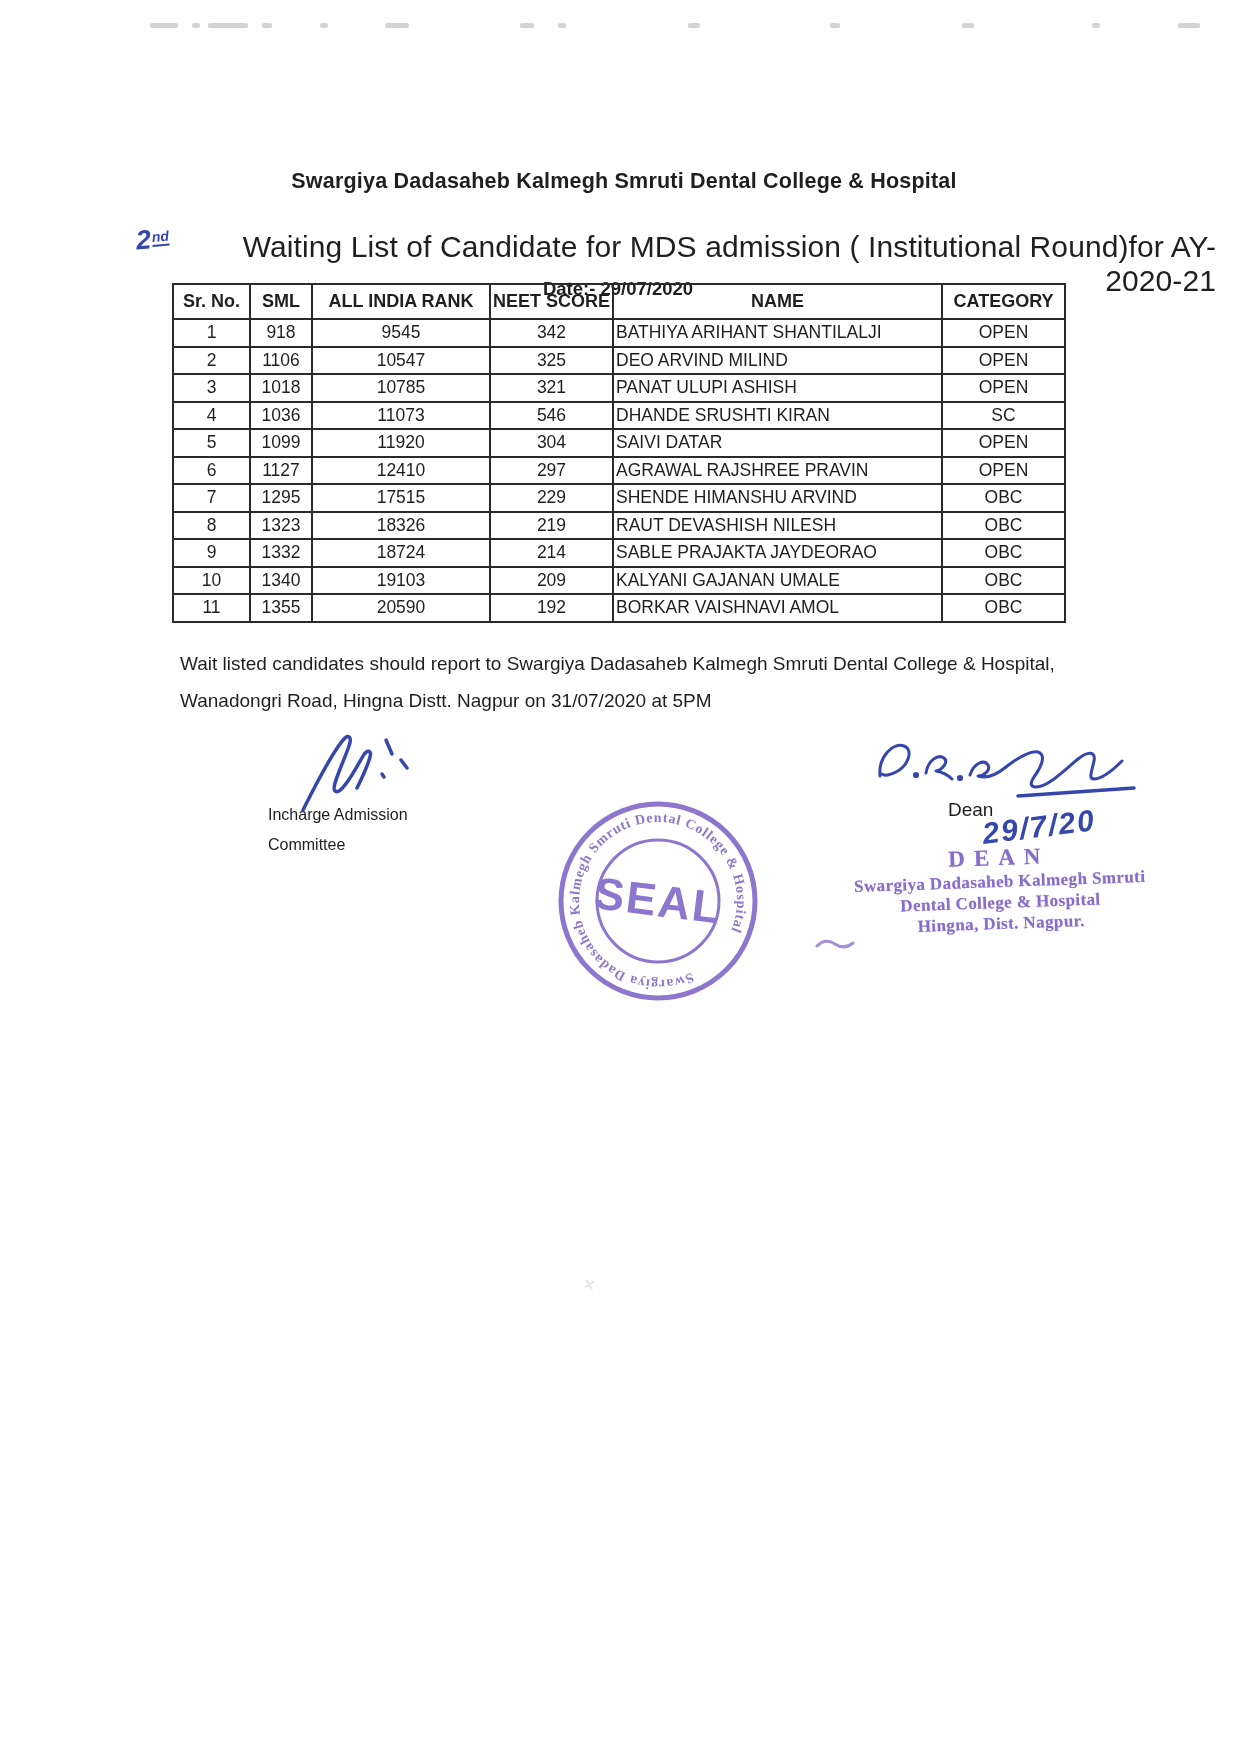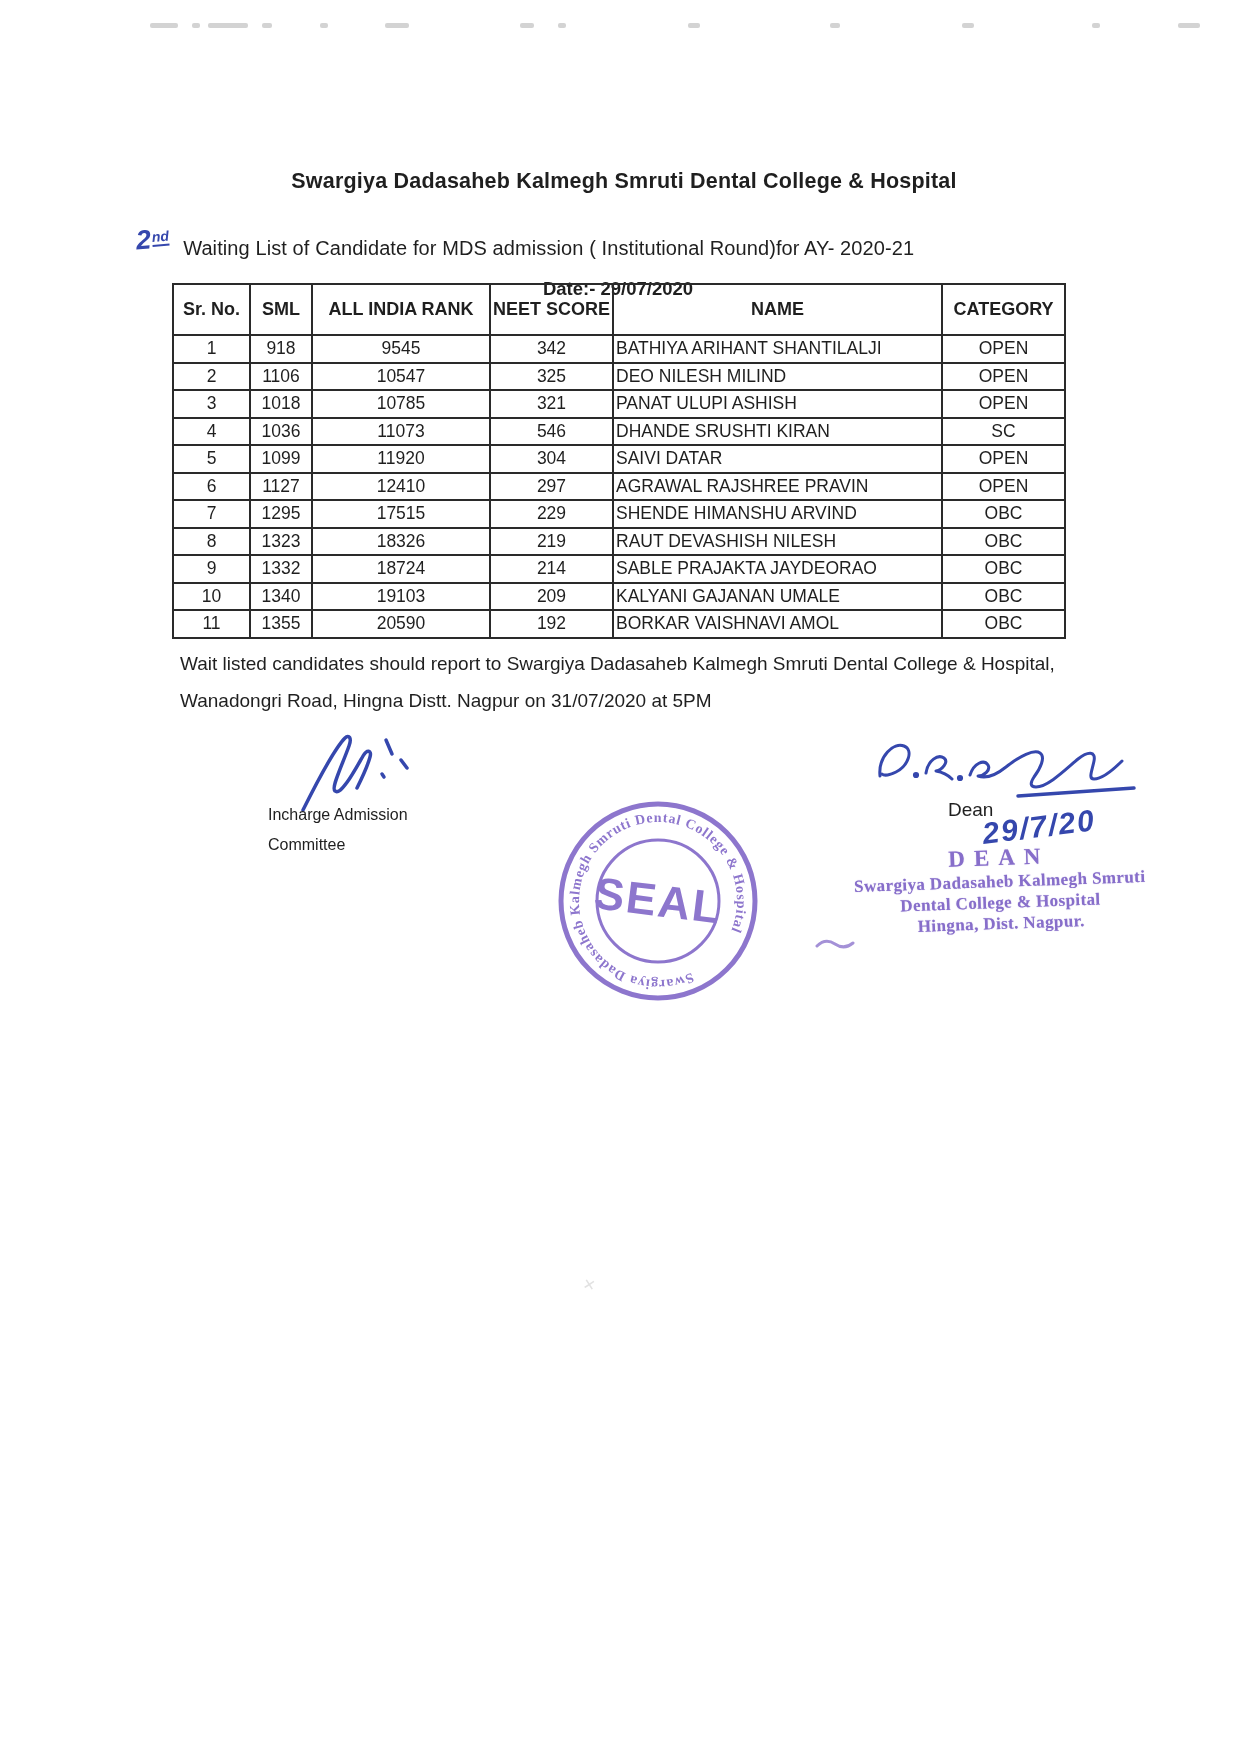--- a/index.html
+++ b/index.html
@@ -23,29 +23,29 @@
     position:absolute; top:169px; left:0; width:100%; text-align:center;
     font-size:21.5px; font-weight:bold; letter-spacing:.2px;
   }
   .subtitle-row{position:absolute; top:218px; left:136px; width:1080px; display:flex; align-items:flex-start;}
   .hand2{
     color:var(--ink-blue); transform:rotate(-5deg); display:inline-block;
     font-style:italic; font-weight:bold; margin-top:6px;
   }
   .hand2 .num{font-size:27px;}
   .hand2 sup{font-size:14px; border-bottom:2px solid var(--ink-blue); margin-left:1px;}
-  .subtitle-text{font-size:20px; margin-left:14px; margin-top:19px; letter-spacing:.1px;}
+  .subtitle-text{font-size:30px; margin-left:14px; margin-top:12px; letter-spacing:.1px;text-align:right;}
   .date-line{position:absolute; top:259px; left:0; width:1236px; text-align:center; font-weight:bold; font-size:18.5px;margin-top:19px;}
 
   table.wait-table{
     position:absolute; left:172px; top:283px; width:892px;
     border-collapse:collapse; table-layout:fixed;
   }
   .wait-table th,.wait-table td{border:2px solid #2a2a2a; overflow:hidden; white-space:nowrap;}
-  .wait-table th{height:33px; font-size:18px; font-weight:bold; text-align:center; padding:8px 2px;}
+  .wait-table th{height:33px; font-size:18px; font-weight:bold; text-align:center; padding:0 2px;}
   .wait-table td{height:25.5px; font-size:17.5px; text-align:center; padding:0 2px;}
   .wait-table td.name-cell{text-align:left; }
 
   .note{position:absolute; left:180px; top:645px; width:900px; font-size:19px; line-height:37px;}
 
   .sig-left{position:absolute; left:283px; top:730px;}
   .incharge-label{position:absolute; left:268px; top:800px; width:216px; text-align:left; font-size:16px; line-height:30px;}
 
   .seal{position:absolute; left:552px; top:795px; width:212px; height:212px;}
 
@@ -120,21 +120,21 @@
           <td>9545</td>
           <td>342</td>
           <td class="name-cell">BATHIYA ARIHANT SHANTILALJI</td>
           <td>OPEN</td>
         </tr>
         <tr>
           <td>2</td>
           <td>1106</td>
           <td>10547</td>
           <td>325</td>
-          <td class="name-cell">DEO NILESH MILIND</td>
+          <td class="name-cell">DEO ARVIND MILIND</td>
           <td>OPEN</td>
         </tr>
         <tr>
           <td>3</td>
           <td>1018</td>
           <td>10785</td>
           <td>321</td>
           <td class="name-cell">PANAT ULUPI ASHISH</td>
           <td>OPEN</td>
         </tr>

